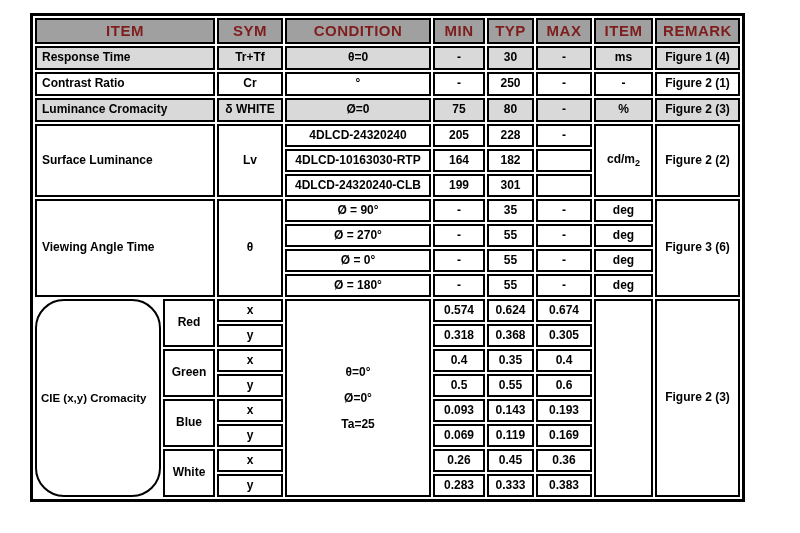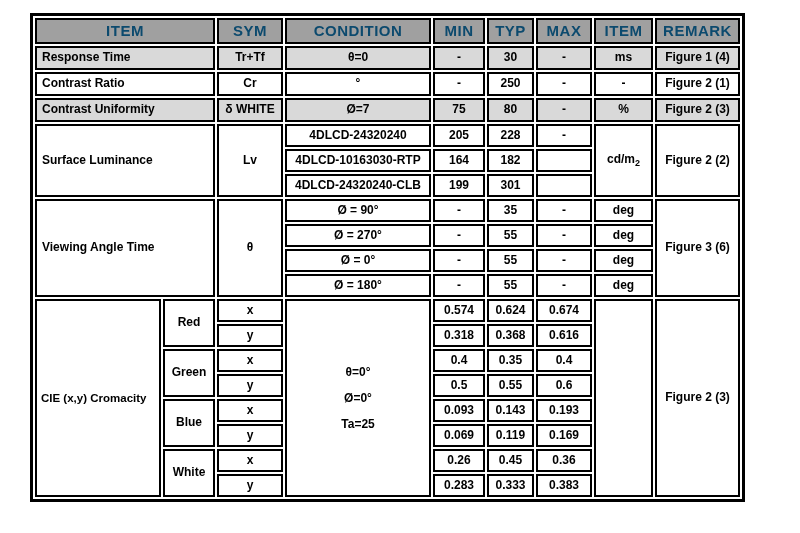--- a/index.html
+++ b/index.html
@@ -12,28 +12,28 @@
     table-layout:fixed;
   }
   td{
     border:2px solid #000;box-sizing:border-box;
     background:#fff;color:#000;
     font-weight:bold;font-size:12px;line-height:1.1;
     text-align:center;vertical-align:middle;
     padding:0 2px;overflow:hidden;white-space:nowrap;
   }
   tr.head td{
-    background:#a0a0a0;color:#0c4a6e;
+    background:#a0a0a0;color:#7f1d1d;
     font-size:15px;height:26px;letter-spacing:0.5px;
   }
   tr.row td{height:24px;}
   tr.sub td{height:23px;}
   tr.shade td{background:#d9d9d9;}
   td.item{text-align:left;padding-left:5px;}
-  td.cie-item{text-align:left;padding-left:4px;font-size:11.5px;}
+  td.cie-item{text-align:left;padding-left:4px;font-size:11.5px;border-radius:29px;}
   td.cond-block div{line-height:26px;}
   sub{font-size:9px;line-height:1;}
 </style>
 </head>
 <body>
 
 <div class="page">
   <table class="spec">
     <colgroup>
       <col style="width:126px">
@@ -75,23 +75,23 @@
       <td>Cr</td>
       <td>°</td>
       <td>-</td>
       <td>250</td>
       <td>-</td>
       <td>-</td>
       <td>Figure 2 (1)</td>
     </tr>
 
     <tr class="row shade">
-      <td colspan="2" class="item">Contrast Uniformity</td>
+      <td colspan="2" class="item">Luminance Cromacity</td>
       <td>δ WHITE</td>
-      <td>Ø=7</td>
+      <td>Ø=0</td>
       <td>75</td>
       <td>80</td>
       <td>-</td>
       <td>%</td>
       <td>Figure 2 (3)</td>
     </tr>
 
     <tr class="sub">
       <td colspan="2" rowspan="3" class="item">Surface Luminance</td>
       <td rowspan="3">Lv</td>
@@ -159,21 +159,21 @@
       <td>0.574</td>
       <td>0.624</td>
       <td>0.674</td>
       <td rowspan="8"></td>
       <td rowspan="8">Figure 2 (3)</td>
     </tr>
     <tr class="sub">
       <td>y</td>
       <td>0.318</td>
       <td>0.368</td>
-      <td>0.616</td>
+      <td>0.305</td>
     </tr>
     <tr class="sub">
       <td rowspan="2">Green</td>
       <td>x</td>
       <td>0.4</td>
       <td>0.35</td>
       <td>0.4</td>
     </tr>
     <tr class="sub">
       <td>y</td>

